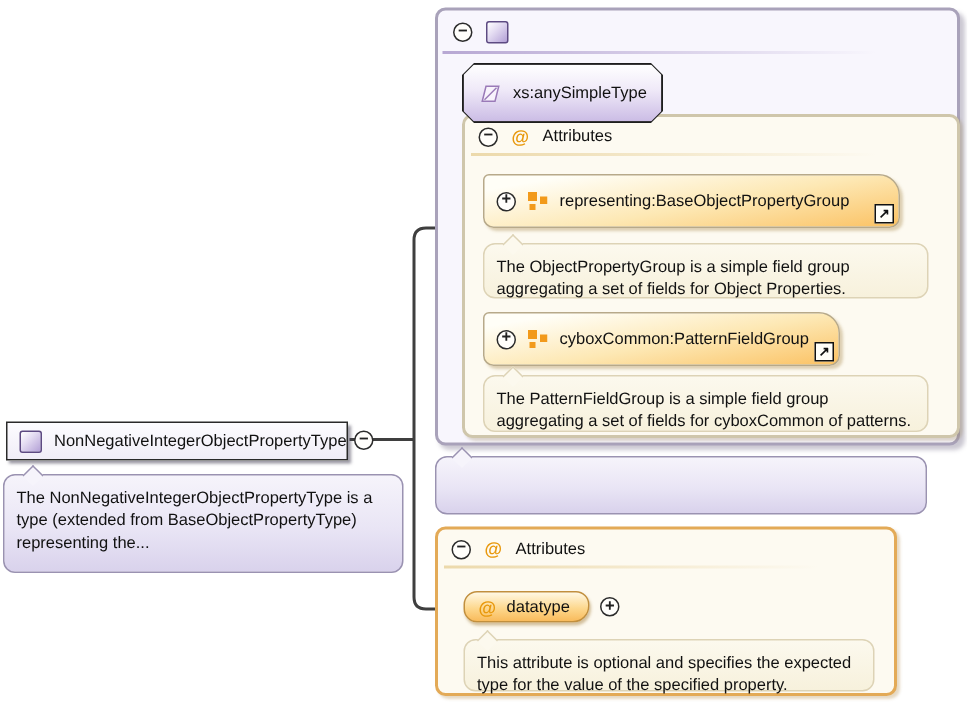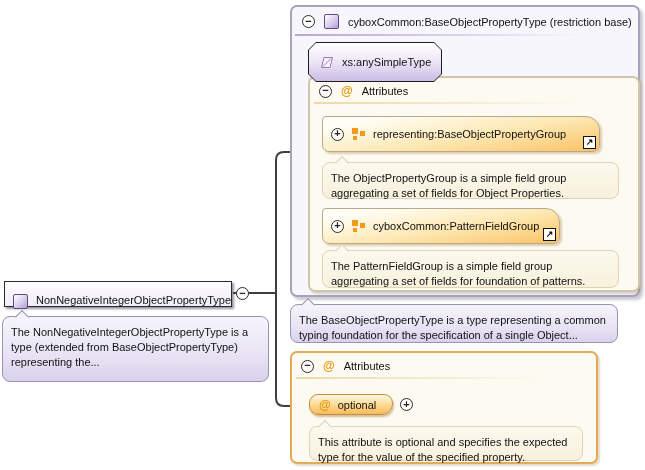--- a/index.html
+++ b/index.html
@@ -28,21 +28,21 @@
 
   
   .at{color:#e8980c;font-weight:bold;font-size:12px;flex:0 0 auto;}
 
   
   .type-box{
     position:absolute;left:4px;top:281px;width:228px;height:25px;z-index:2;
     box-sizing:border-box;border:1px solid #2a2a2a;
     background:linear-gradient(180deg,#fdfcff 0%,#f0edf7 100%);
     box-shadow:2px 2px 2px rgba(70,65,85,0.55);
-    display:flex;gap:8px;padding:12px 8px;
+    display:flex;align-items:center;gap:8px;padding:12px 8px;
   }
 
   
   .panel{
     position:absolute;left:290px;top:5px;width:350px;height:292px;z-index:1;
     box-sizing:border-box;border:2px solid #a9a2ba;border-radius:7px;
     background:#f8f6fd;box-shadow:3px 3px 3px rgba(105,98,125,0.35);
   }
   .panel-header{position:absolute;left:10px;top:7px;display:flex;align-items:center;gap:9px;}
 
@@ -154,21 +154,20 @@
 
   <div class="doc purple" id="root-doc">
     <span class="notch"></span>
     <span>The NonNegativeIntegerObjectPropertyType is a type (extended from BaseObjectPropertyType) representing the...</span>
   </div>
 
   <div class="panel">
     <div class="panel-header">
       <span class="toggle">−</span>
       <span class="sq-icon"></span>
-      <span class="lbl">cyboxCommon:BaseObjectPropertyType (restriction base)</span>
     </div>
     <div class="sep purple-sep"></div>
 
     <div class="badge-outer">
       <div class="badge-inner">
         <svg class="st-icon" width="15" height="13">
           <path d="M2.5 11.5 L5 1.5 L13.5 1.5 L11 11.5 Z" fill="#f8f3fc" stroke="#9a7ab8" stroke-width="1"></path>
           <path d="M4 10.5 L12 2.5" stroke="#9a7ab8" stroke-width="1"></path>
         </svg>
         <span class="lbl">xs:anySimpleType</span>
@@ -203,41 +202,40 @@
         <svg class="grp-icon" width="13" height="13">
           <rect x="0" y="0" width="6" height="6" fill="#f29a1b"></rect>
           <rect x="1" y="8" width="4" height="4" fill="#f29a1b"></rect>
           <rect x="8" y="3" width="5" height="5" fill="#f29a1b"></rect>
         </svg>
         <span class="lbl">cyboxCommon:PatternFieldGroup</span>
         <span class="link">↗</span>
       </div>
       <div class="doc cream g1">
         <span class="notch n14"></span>
-        <span>The PatternFieldGroup is a simple field group aggregating a set of fields for foundation of patterns.</span>
+        <span>The PatternFieldGroup is a simple field group aggregating a set of fields for cyboxCommon of patterns.</span>
       </div>
     </div>
   </div>
 
   <div class="doc purple" id="panel-doc">
     <span class="notch"></span>
-    <span>The BaseObjectPropertyType is a type representing a common typing foundation for the specification of a single Object...</span>
   </div>
 
   <div class="attrs-box bottom">
     <div class="attrs-header">
       <span class="toggle">−</span>
       <span class="at">@</span>
       <span class="lbl">Attributes</span>
     </div>
     <div class="sep tan-sep" style="left:4px;top:24px;width:294px;"></div>
 
     <div class="attr-badge">
       <span class="at">@</span>
-      <span class="lbl">optional</span>
+      <span class="lbl">datatype</span>
     </div>
     <span class="toggle" style="position:absolute;left:108px;top:45px;">+</span>
 
     <div class="doc cream attr-doc">
       <span class="notch n10"></span>
       <span>This attribute is optional and specifies the expected type for the value of the specified property.</span>
     </div>
   </div>
 
 </div>

